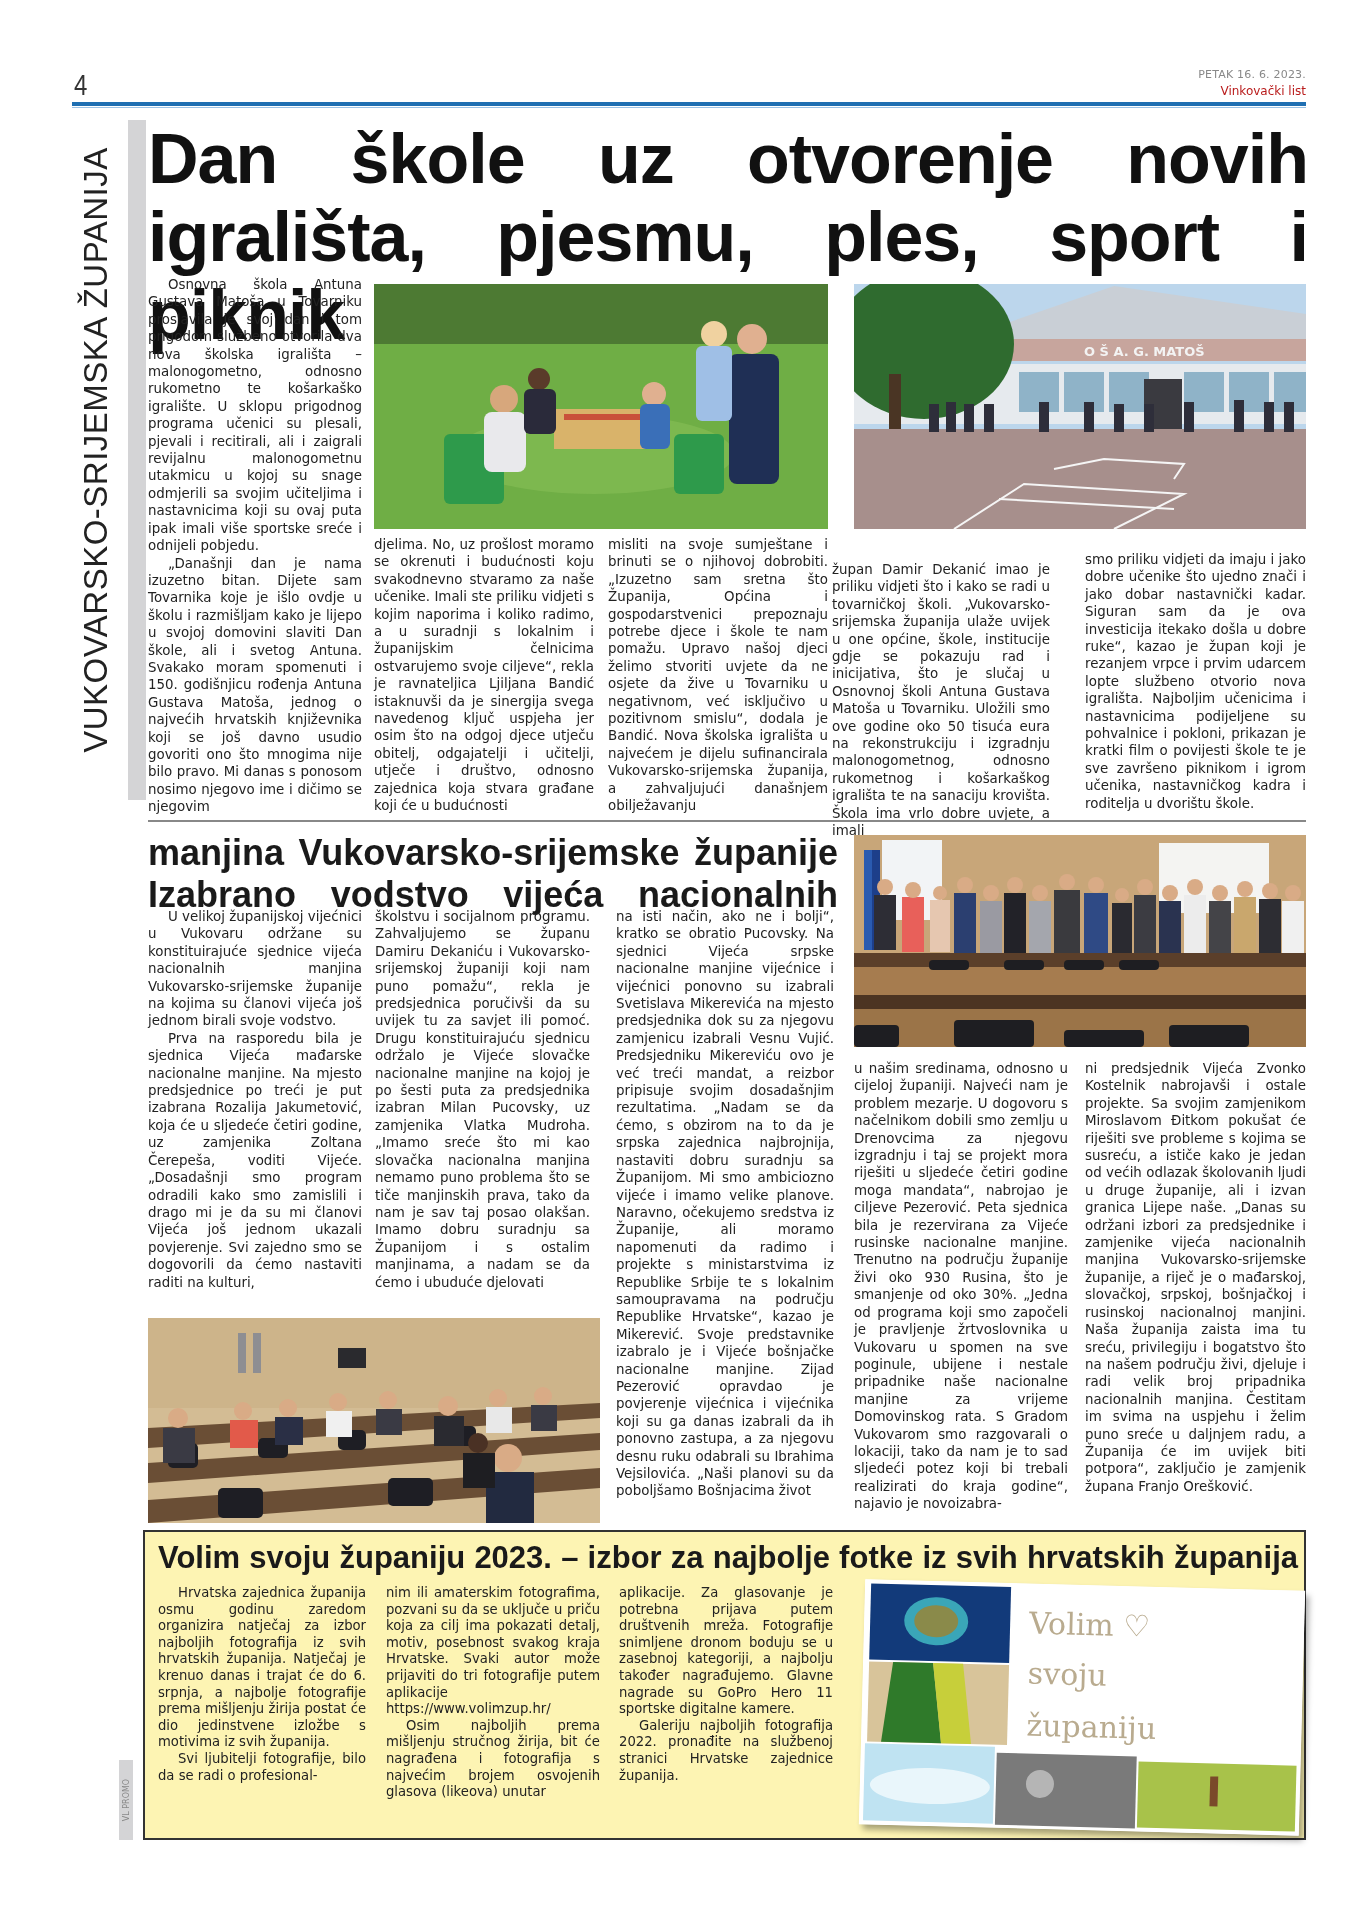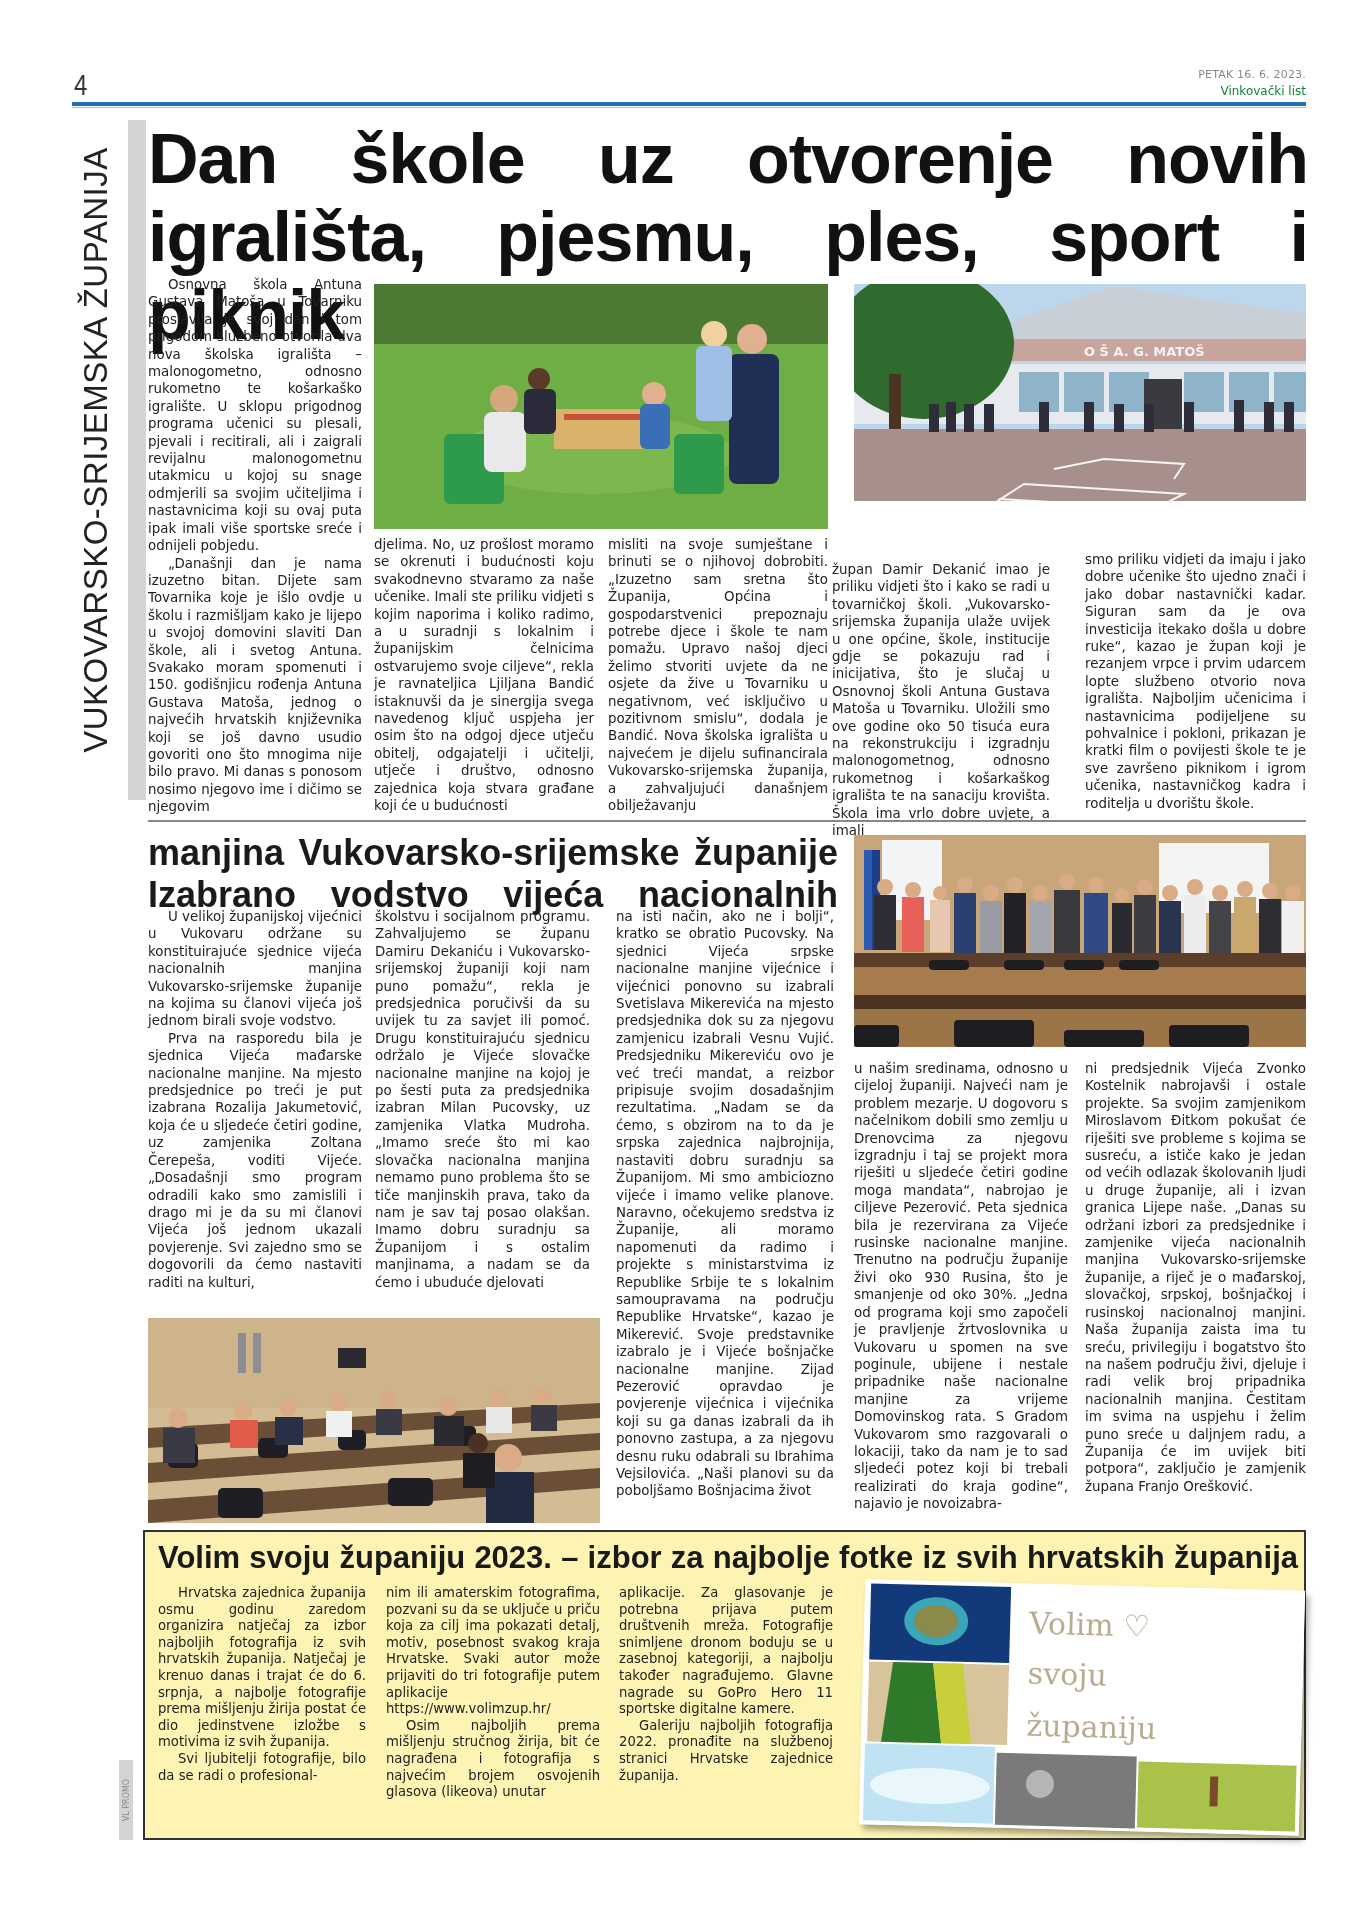--- a/index.html
+++ b/index.html
@@ -1,20 +1,20 @@
 <!DOCTYPE html>
 <html><head>
 <meta charset="utf-8">
 <style>
   html, body { margin:0; padding:0; background:#ffffff; }
   body { width:1354px; height:1920px; position:relative; overflow:hidden; font-family:"DejaVu Sans", sans-serif; color:#1a1a1a; }
   .abs { position:absolute; }
   .page-num { left:74px; top:68px; font-family:"Liberation Sans Narrow","Liberation Sans", sans-serif; font-size:30px; color:#333; transform:scaleX(0.8); transform-origin:left; }
   .date { right:48px; top:68px; font-size:11px; color:#888; letter-spacing:0.2px; }
-  .paper-name { right:48px; top:84px; font-size:12px; color:#15803d; }
+  .paper-name { right:48px; top:84px; font-size:12px; color:#b91c1c; }
   .top-rule { left:72px; top:102px; width:1234px; height:4px; background:#1f6fb2; }
   .top-rule-thin { left:72px; top:107px; width:1234px; height:1px; background:#9cc3e5; }
   .side-label { left:66px; top:120px; width:60px; height:660px; }
   .side-label span { position:absolute; left:50%; top:50%; transform:translate(-50%,-50%) rotate(-90deg); white-space:nowrap; font-family:"Liberation Sans", sans-serif; font-size:33px; color:#222; letter-spacing:0.5px; }
   .side-bar { left:128px; top:120px; width:18px; height:680px; background:#d4d4d6; }
   .promo-bar { left:119px; top:1760px; width:14px; height:80px; background:#d4d4d6; }
   .promo-bar span { position:absolute; left:50%; top:50%; transform:translate(-50%,-50%) rotate(-90deg); white-space:nowrap; font-size:8px; color:#888; }
   h1.headline { margin:0; left:148px; top:120px; width:1160px; font-family:"Liberation Sans", sans-serif; font-weight:bold; font-size:70px; line-height:78px; letter-spacing:-1px; color:#111; text-align:justify; }
   h1.headline .l1 { display:block; text-align:justify; text-align-last:justify; }
   h1.headline .l2 { display:block; text-align:justify; text-align-last:justify; }
@@ -23,21 +23,21 @@
   .col p.noind { text-indent:0; }
   .photo { overflow:hidden; }
   .rule { background:#888; height:2px; }
   h2.sub { margin:0; font-family:"Liberation Sans", sans-serif; font-weight:bold; font-size:36px; line-height:42px; color:#1a1a1a; }
   h2.sub span { display:block; text-align:justify; text-align-last:justify; }
   .promo-box { left:143px; top:1530px; width:1163px; height:310px; background:#fdf4b3; border:2px solid #333; box-sizing:border-box; }
   .promo-title { left:158px; top:1538px; width:1140px; font-family:"Liberation Sans", sans-serif; font-weight:bold; font-size:31px; line-height:40px; color:#1a1a1a; text-align:justify; text-align-last:justify; white-space:nowrap; }
   .promo-col { font-size:13.2px; line-height:16.6px; }
   
   .ph1 { left:374px; top:284px; width:454px; height:245px; background:linear-gradient(180deg,#5e8a3a 0%,#7fb04a 35%,#5c9a3a 60%,#3f7a2a 100%); }
-  .ph2 { left:854px; top:284px; width:452px; height:217px; background:linear-gradient(180deg,#9cc3e0 0%,#c9d6e2 18%,#b9a7a5 30%,#e3e5e8 48%,#c6b8b2 62%,#a89592 100%); }
+  .ph2 { left:854px; top:284px; width:452px; height:245px; background:linear-gradient(180deg,#9cc3e0 0%,#c9d6e2 18%,#b9a7a5 30%,#e3e5e8 48%,#c6b8b2 62%,#a89592 100%); }
   .ph3 { left:854px; top:835px; width:452px; height:212px; background:linear-gradient(180deg,#c8a679 0%,#b79569 48%,#5b3f2a 62%,#7a5637 80%,#2f2720 100%); }
   .ph4 { left:148px; top:1318px; width:452px; height:205px; background:linear-gradient(180deg,#d8c4a0 0%,#c9b58f 40%,#6a5a4a 62%,#3a3a42 100%); }
   .ph5 { left:862px; top:1585px; width:440px; height:245px; background:#ffffff; box-shadow:4px 5px 6px rgba(0,0,0,0.35); transform:rotate(1.5deg); }
 </style>
 </head>
 <body>
 
 <div class="abs page-num">4</div>
 <div class="abs date">PETAK 16. 6. 2023.</div>
 <div class="abs paper-name">Vinkovački list</div>

